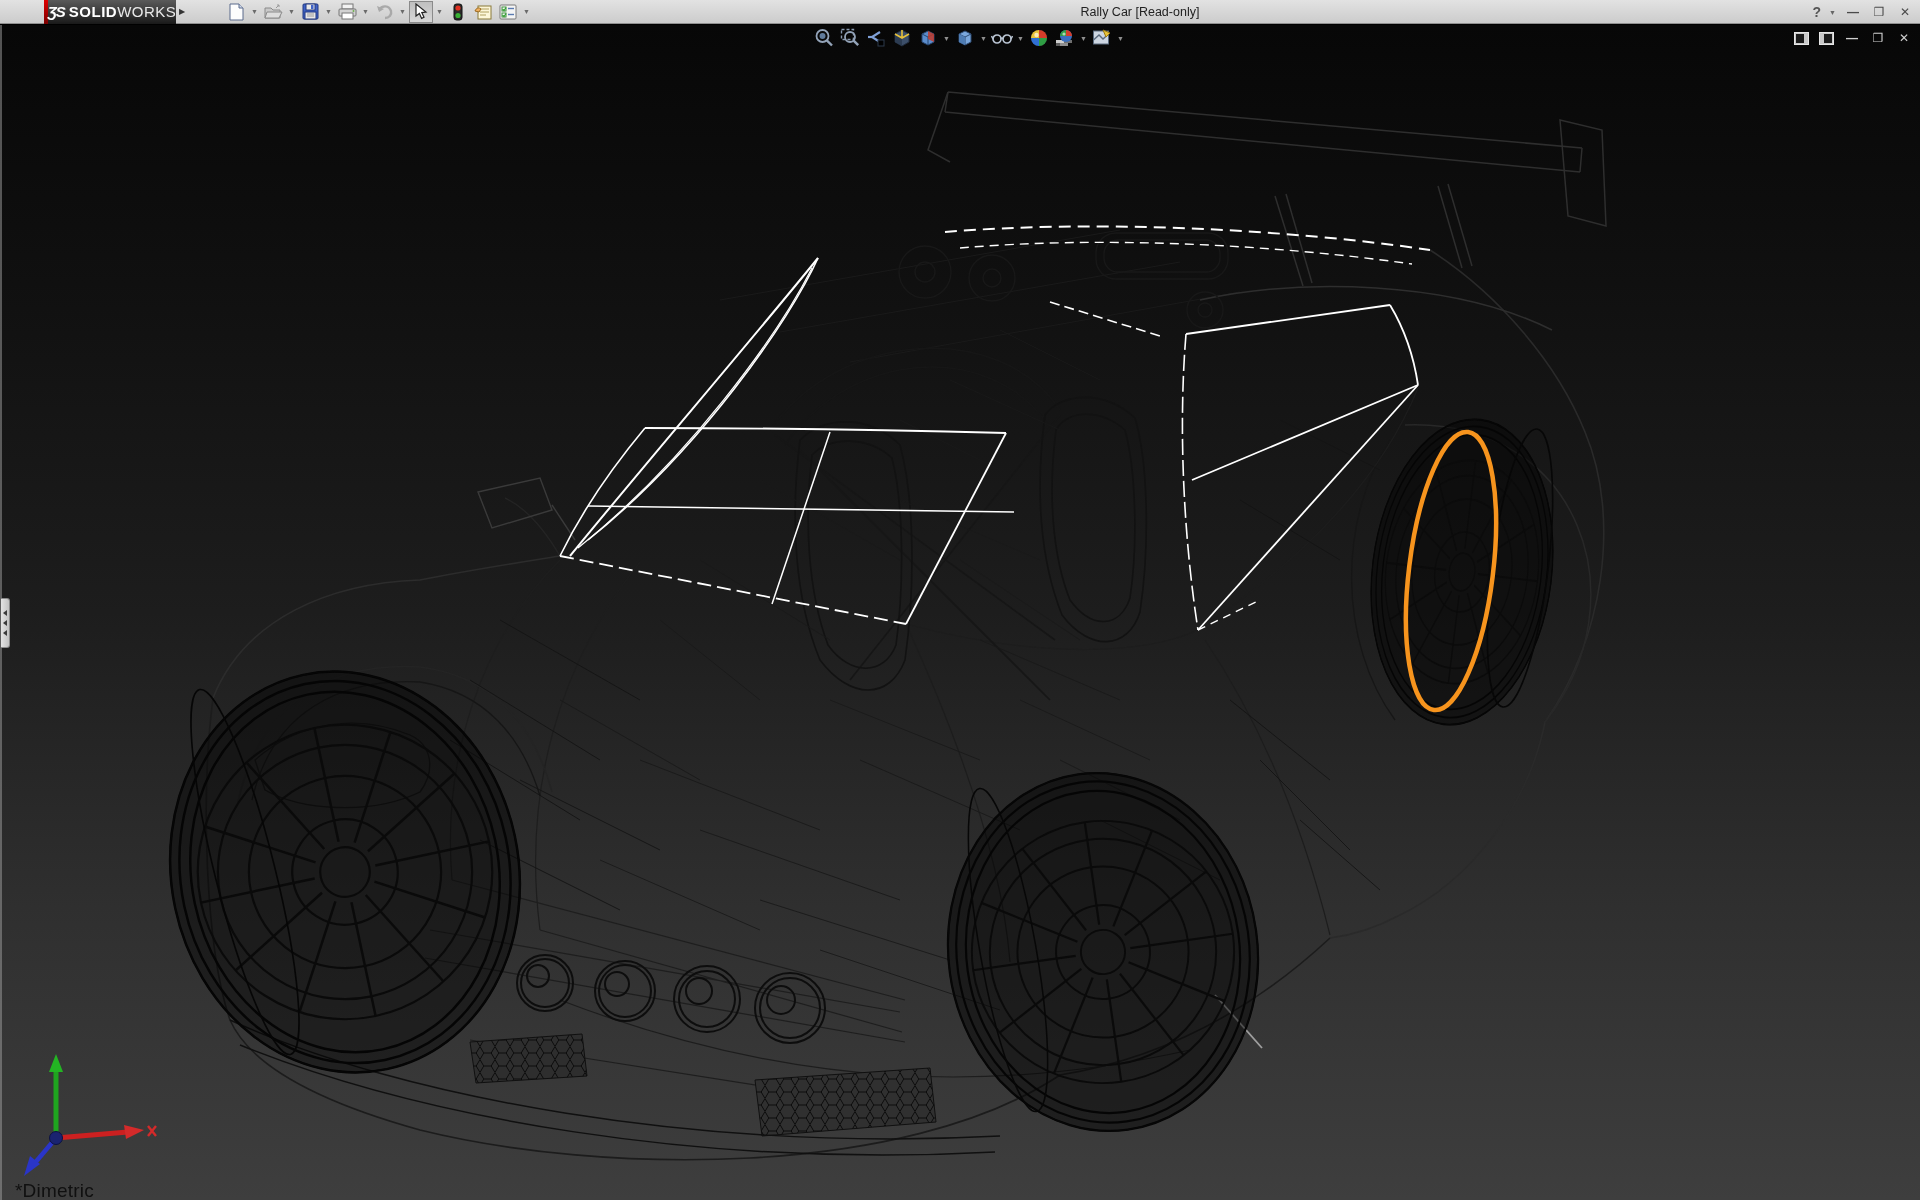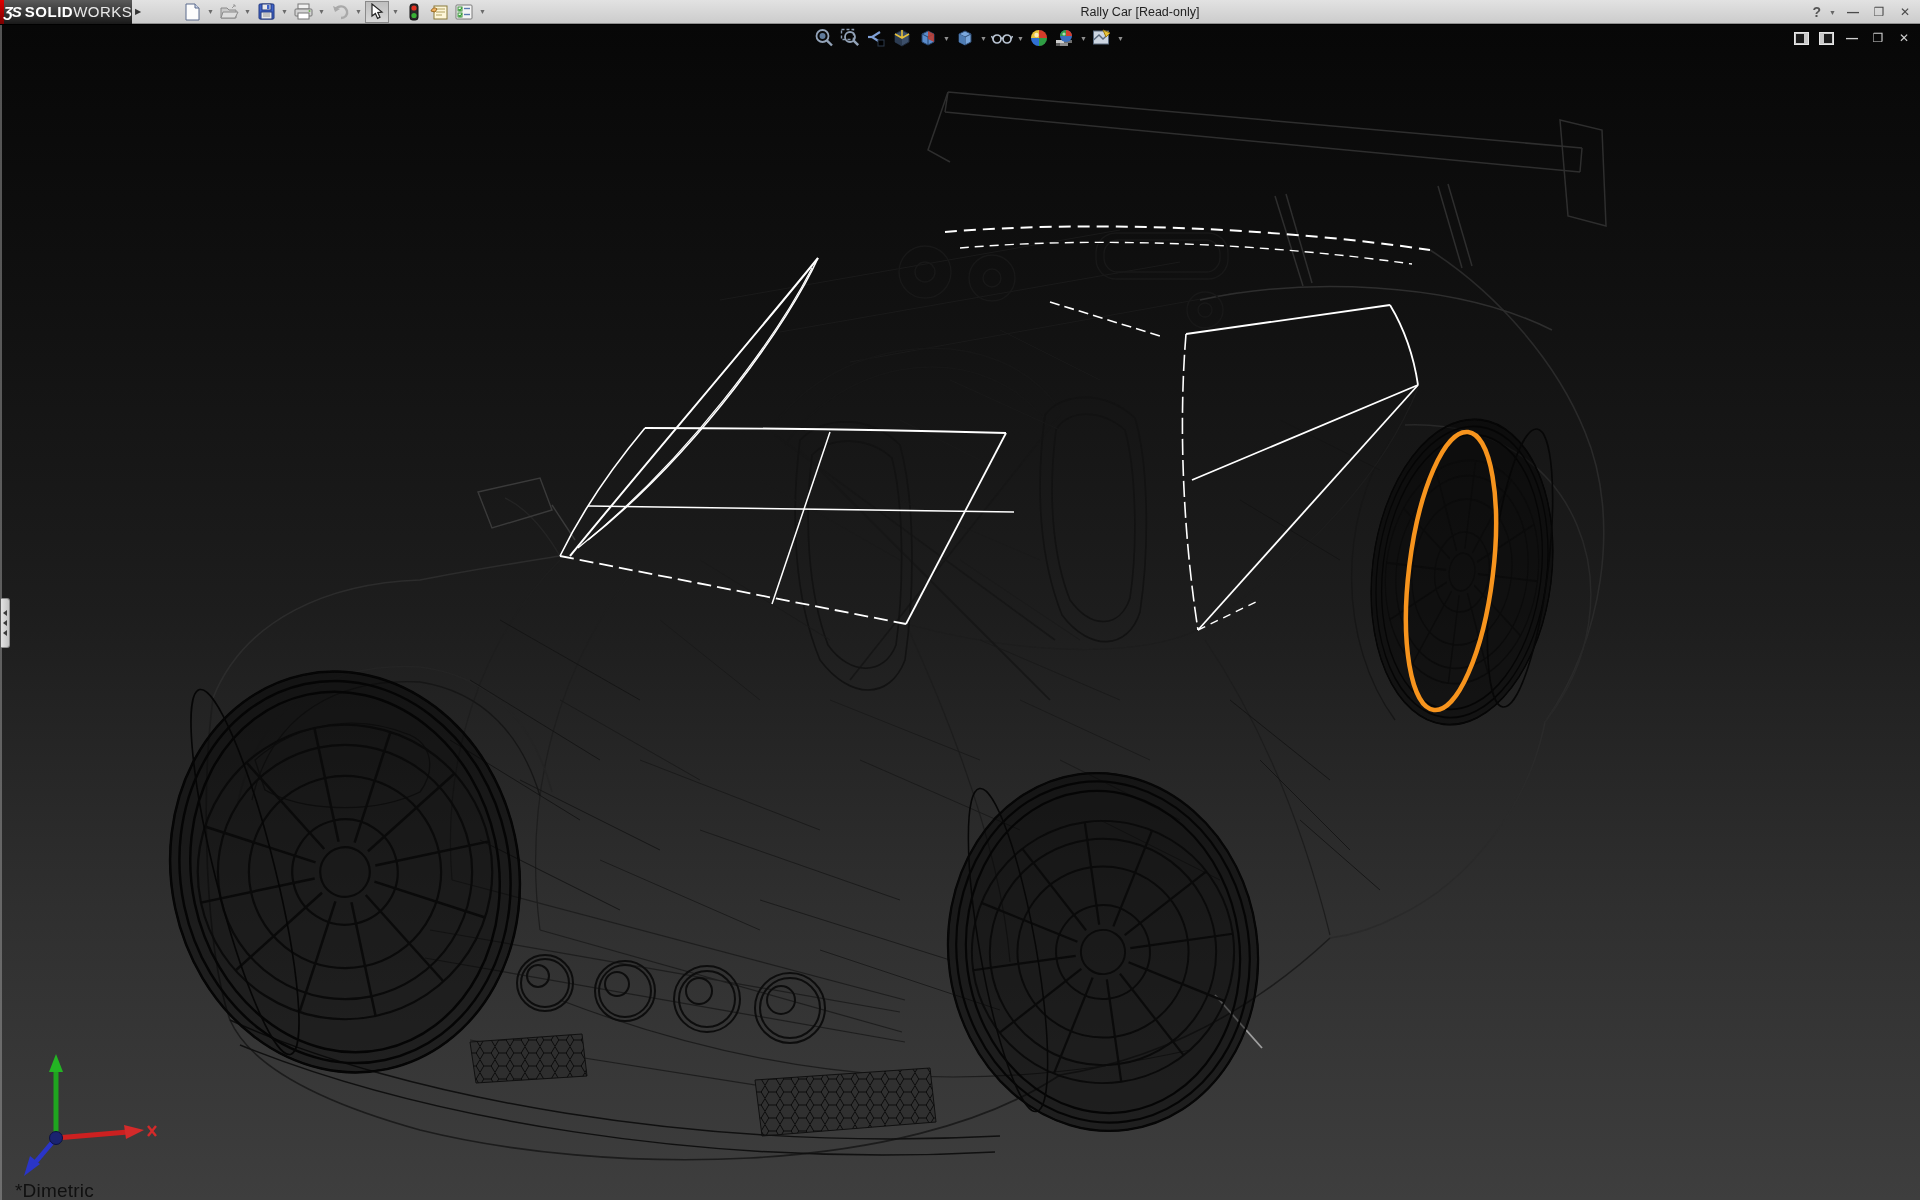--- a/index.html
+++ b/index.html
@@ -3,21 +3,21 @@
 <meta charset="utf-8">
 <style>
   * { margin:0; padding:0; box-sizing:border-box; }
   html,body { width:1920px; height:1200px; overflow:hidden; background:#000;
               font-family:"Liberation Sans", sans-serif; }
   #app { position:relative; width:1920px; height:1200px; overflow:hidden; }
 
   
   .menubar { position:absolute; left:0; top:0; width:1920px; height:24px;
              background:linear-gradient(#e2e2e2,#cccccc); border-bottom:1px solid #8f8f8f;
-             display:flex; align-items:center; z-index:10; }
+             display:flex; align-items:center; z-index:10;padding-left:44px; }
   .red-strip { width:4px; height:24px; background:linear-gradient(#e00000,#7a0000); }
   .logo-box { width:128px; height:24px; background:linear-gradient(#5a5a5a,#191919);
               display:flex; align-items:center; justify-content:center; gap:4px; }
   .logo-glyph { color:#fff; font-style:italic; font-weight:bold; font-size:15px; letter-spacing:-1px; }
   .logo-word { color:#fff; font-size:15px; font-weight:bold; letter-spacing:.5px; }
   .logo-word span.lite { font-weight:normal; color:#e8e8e8; }
   .flyout-arrow { width:12px; height:22px; display:flex; align-items:center; justify-content:center;
                   color:#333; font-size:8px; }
   .tb-group { display:flex; align-items:center; margin-left:36px; gap:1px; }
   .tb-btn { width:24px; height:22px; display:flex; align-items:center; justify-content:center;

